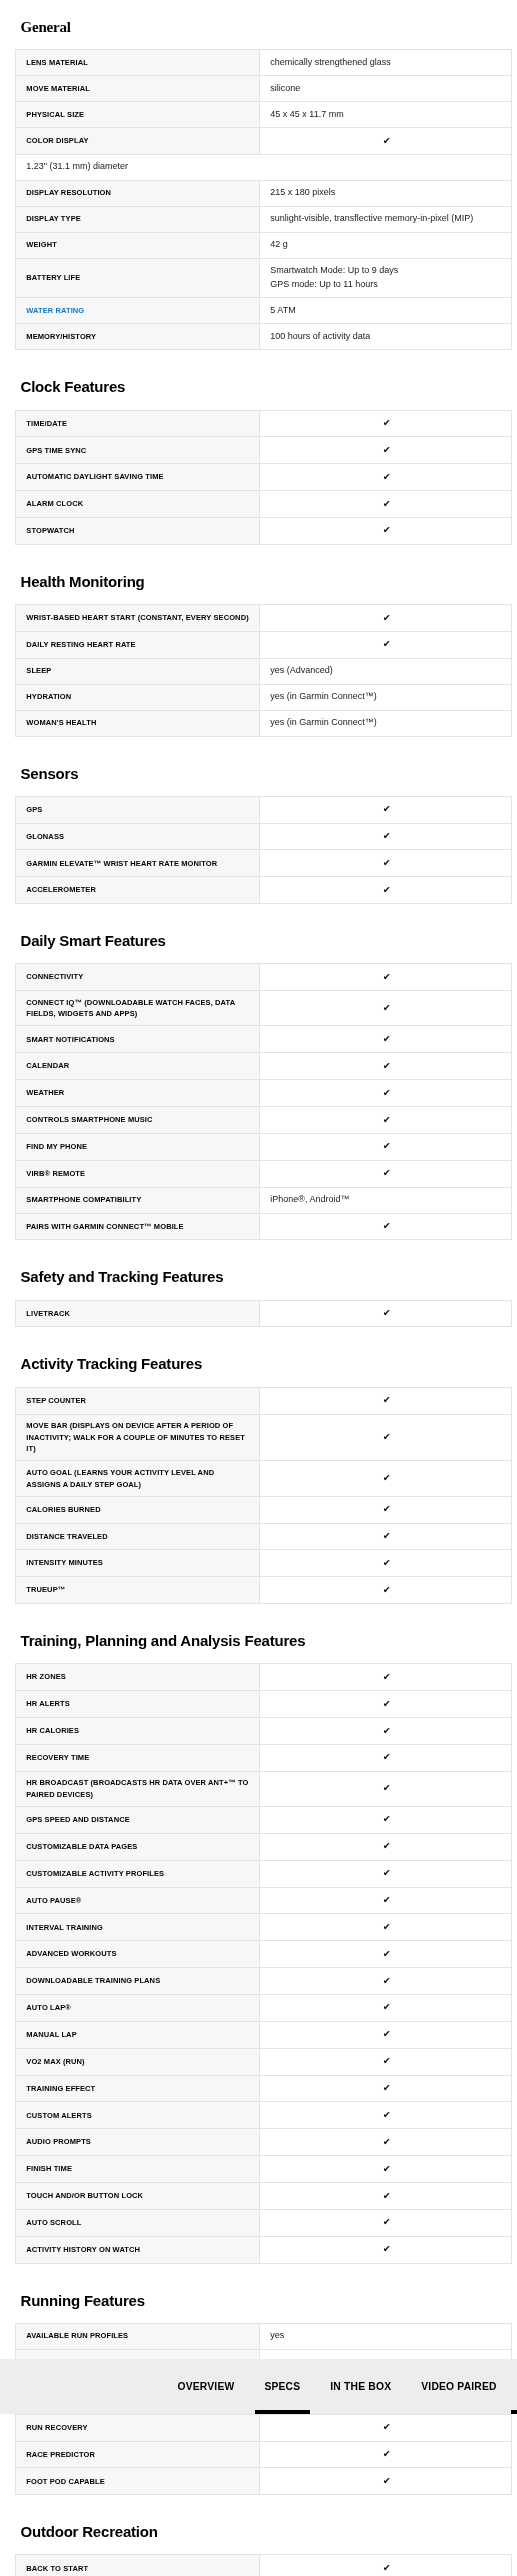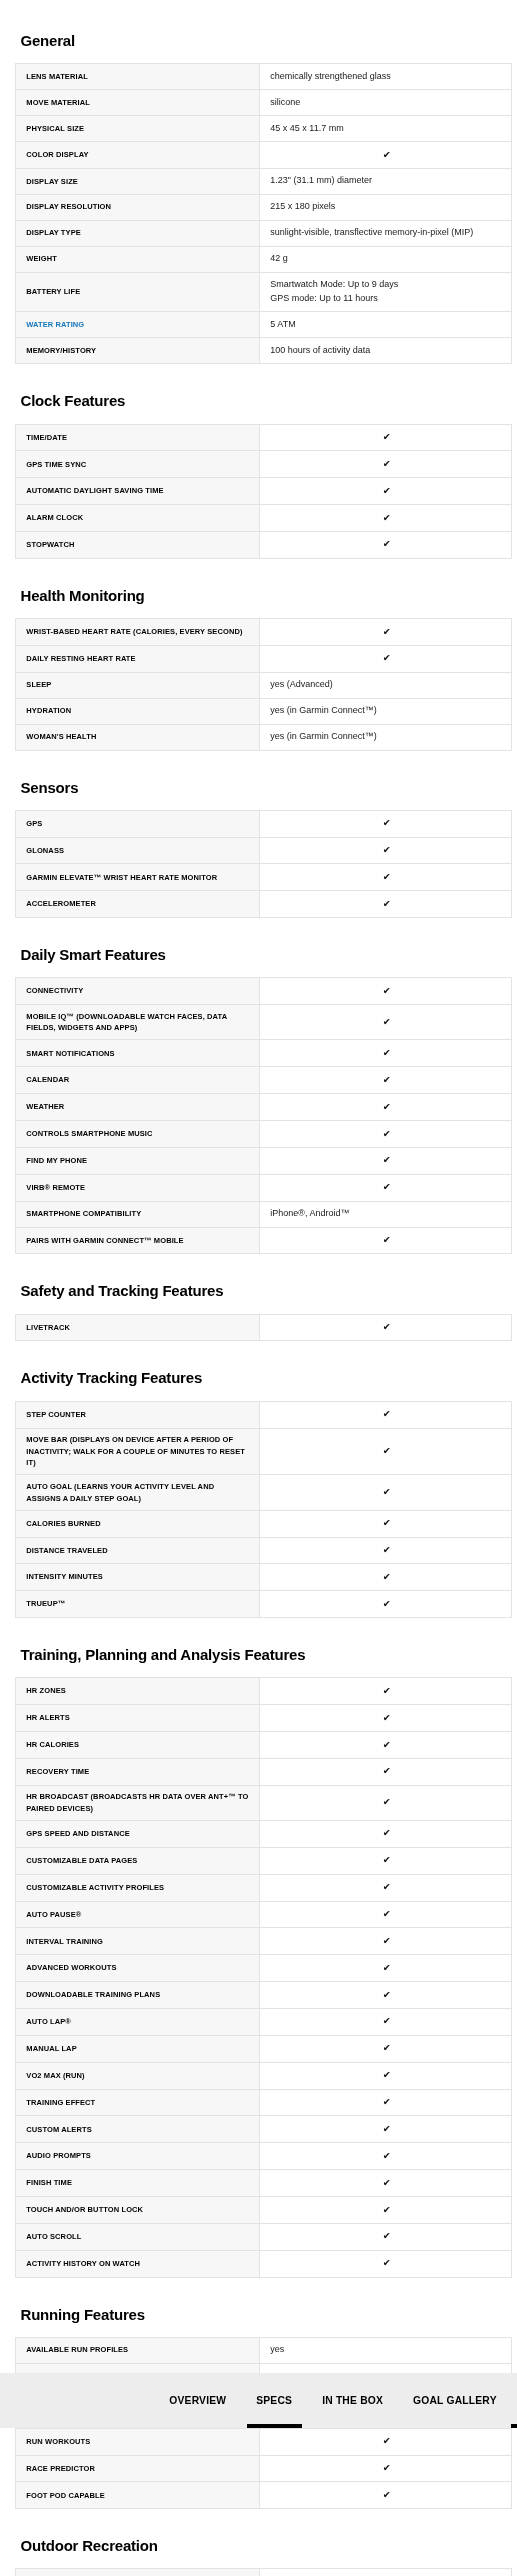--- a/index.html
+++ b/index.html
@@ -9,21 +9,21 @@
   html,body{margin:0;padding:0;}
   body{
     width:517px; background:#fff; color:#000;
     font-family:"Liberation Sans","DejaVu Sans",sans-serif;
     padding-bottom:11px;
   }
   .section-title{
     font-size:15px; font-weight:700; line-height:1.1;
     margin:29px 20.5px 13.7px 20.5px; letter-spacing:-0.2px;
   }
-  .section:first-child .section-title{margin-top:33px;}
+  .section:first-child .section-title{margin-top:19px;font-family:Liberation Serif, serif;}
   .spec-table{
     margin:0 4.8px 0 15px; border:0.7px solid var(--border);
   }
   .spec-row{
     display:flex; border-bottom:0.7px solid var(--border); min-height:23px;
   }
   .spec-row:last-child{border-bottom:none;}
   .spec-label{
     flex:0 0 244px; width:244px; box-sizing:border-box;
     background:var(--label-bg); border-right:0.7px solid var(--border);
@@ -82,21 +82,20 @@
     <div class="spec-label">PHYSICAL SIZE</div>
     <div class="spec-value">45 x 45 x 11.7 mm</div>
   </div>
 
   <div class="spec-row">
     <div class="spec-label">COLOR DISPLAY</div>
     <div class="spec-value is-check"><span class="check-glyph">✔</span></div>
   </div>
 
   <div class="spec-row">
-    <div class="spec-label">DISPLAY SIZE</div>
     <div class="spec-value">1.23" (31.1 mm) diameter</div>
   </div>
 
   <div class="spec-row">
     <div class="spec-label">DISPLAY RESOLUTION</div>
     <div class="spec-value">215 x 180 pixels</div>
   </div>
 
   <div class="spec-row">
     <div class="spec-label">DISPLAY TYPE</div>
@@ -155,21 +154,21 @@
     <div class="spec-label">STOPWATCH</div>
     <div class="spec-value is-check"><span class="check-glyph">✔</span></div>
   </div>
 </div>
   </div>
 
   <div class="section">
     <h2 class="section-title">Health Monitoring</h2>
     <div class="spec-table">
   <div class="spec-row">
-    <div class="spec-label">WRIST-BASED HEART RATE (CALORIES, EVERY SECOND)</div>
+    <div class="spec-label">WRIST-BASED HEART START (CONSTANT, EVERY SECOND)</div>
     <div class="spec-value is-check"><span class="check-glyph">✔</span></div>
   </div>
 
   <div class="spec-row">
     <div class="spec-label">DAILY RESTING HEART RATE</div>
     <div class="spec-value is-check"><span class="check-glyph">✔</span></div>
   </div>
 
   <div class="spec-row">
     <div class="spec-label">SLEEP</div>
@@ -215,21 +214,21 @@
 
   <div class="section">
     <h2 class="section-title">Daily Smart Features</h2>
     <div class="spec-table">
   <div class="spec-row">
     <div class="spec-label">CONNECTIVITY</div>
     <div class="spec-value is-check"><span class="check-glyph">✔</span></div>
   </div>
 
   <div class="spec-row">
-    <div class="spec-label">MOBILE IQ™ (DOWNLOADABLE WATCH FACES, DATA FIELDS, WIDGETS AND APPS)</div>
+    <div class="spec-label">CONNECT IQ™ (DOWNLOADABLE WATCH FACES, DATA FIELDS, WIDGETS AND APPS)</div>
     <div class="spec-value is-check"><span class="check-glyph">✔</span></div>
   </div>
 
   <div class="spec-row">
     <div class="spec-label">SMART NOTIFICATIONS</div>
     <div class="spec-value is-check"><span class="check-glyph">✔</span></div>
   </div>
 
   <div class="spec-row">
     <div class="spec-label">CALENDAR</div>
@@ -446,26 +445,26 @@
     <div class="spec-value"></div>
     <div class="tab-bar">
       <span class="edge-mark"></span>
 
   <span class="tab">OVERVIEW</span>
 
   <span class="tab active">SPECS</span>
 
   <span class="tab">IN THE BOX</span>
 
-  <span class="tab">GOAL GALLERY</span>
-</div>
-  </div>
-
-  <div class="spec-row">
-    <div class="spec-label">RUN WORKOUTS</div>
+  <span class="tab">VIDEO PAIRED</span>
+</div>
+  </div>
+
+  <div class="spec-row">
+    <div class="spec-label">RUN RECOVERY</div>
     <div class="spec-value is-check"><span class="check-glyph">✔</span></div>
   </div>
 
   <div class="spec-row">
     <div class="spec-label">RACE PREDICTOR</div>
     <div class="spec-value is-check"><span class="check-glyph">✔</span></div>
   </div>
 
   <div class="spec-row">
     <div class="spec-label">FOOT POD CAPABLE</div>

